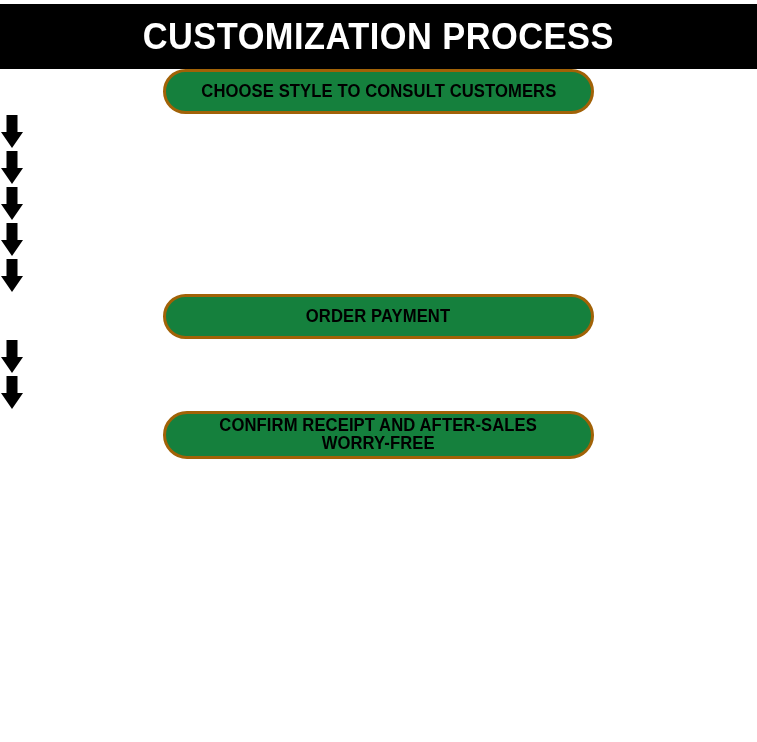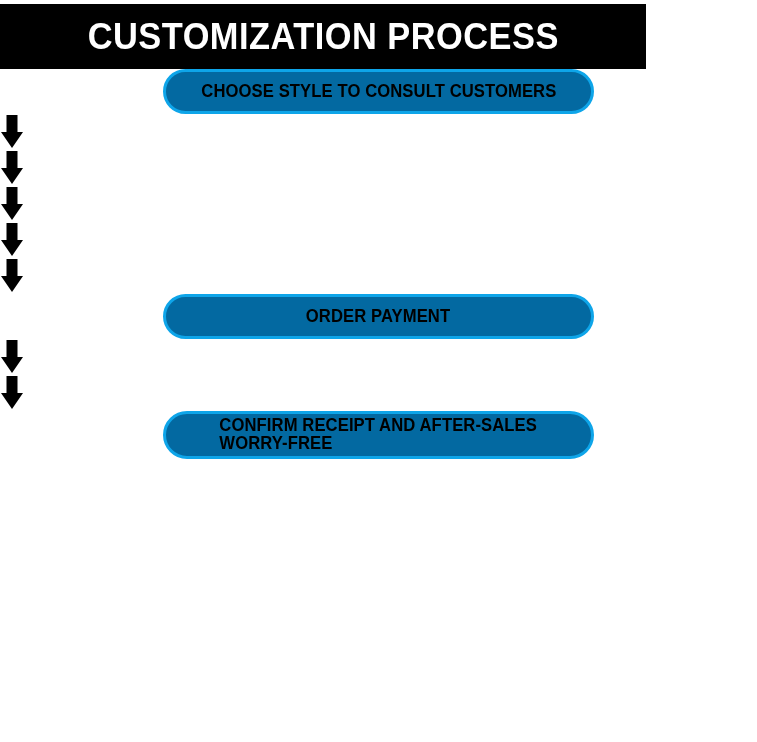--- a/index.html
+++ b/index.html
@@ -19,21 +19,21 @@
     width: 757px;
     height: 742px;
     background: #ffffff;
   }
 
   
   .header-bar {
     position: absolute;
     left: 0;
     top: 4px;
-    width: 646px;
+    width: 757px;
     height: 65px;
     background: #000000;
     display: flex;
     align-items: center;
     justify-content: center;
     text-align: center;
   }
   .header-title {
     color: #ffffff;
     font-family: "Liberation Sans", sans-serif;
@@ -56,26 +56,27 @@
 
   .flow-row {
     display: flex;
     flex-direction: column;
     align-items: center;
   }
 
   .node {
     box-sizing: border-box;
     width: 431px;
-    border: 3px solid #0ea5e9;
+    border: 3px solid #a16207;
     border-radius: 26px;
-    background: #0369a1;
+    background: #15803d;
     display: flex;
     align-items: center;
     justify-content: center;
+    text-align: center;
   }
   .node.one-line {
     height: 45px;
   }
   .node.two-line {
     height: 48px;
   }
   .node-label {
     font-family: "Liberation Sans", sans-serif;
     font-weight: bold;

